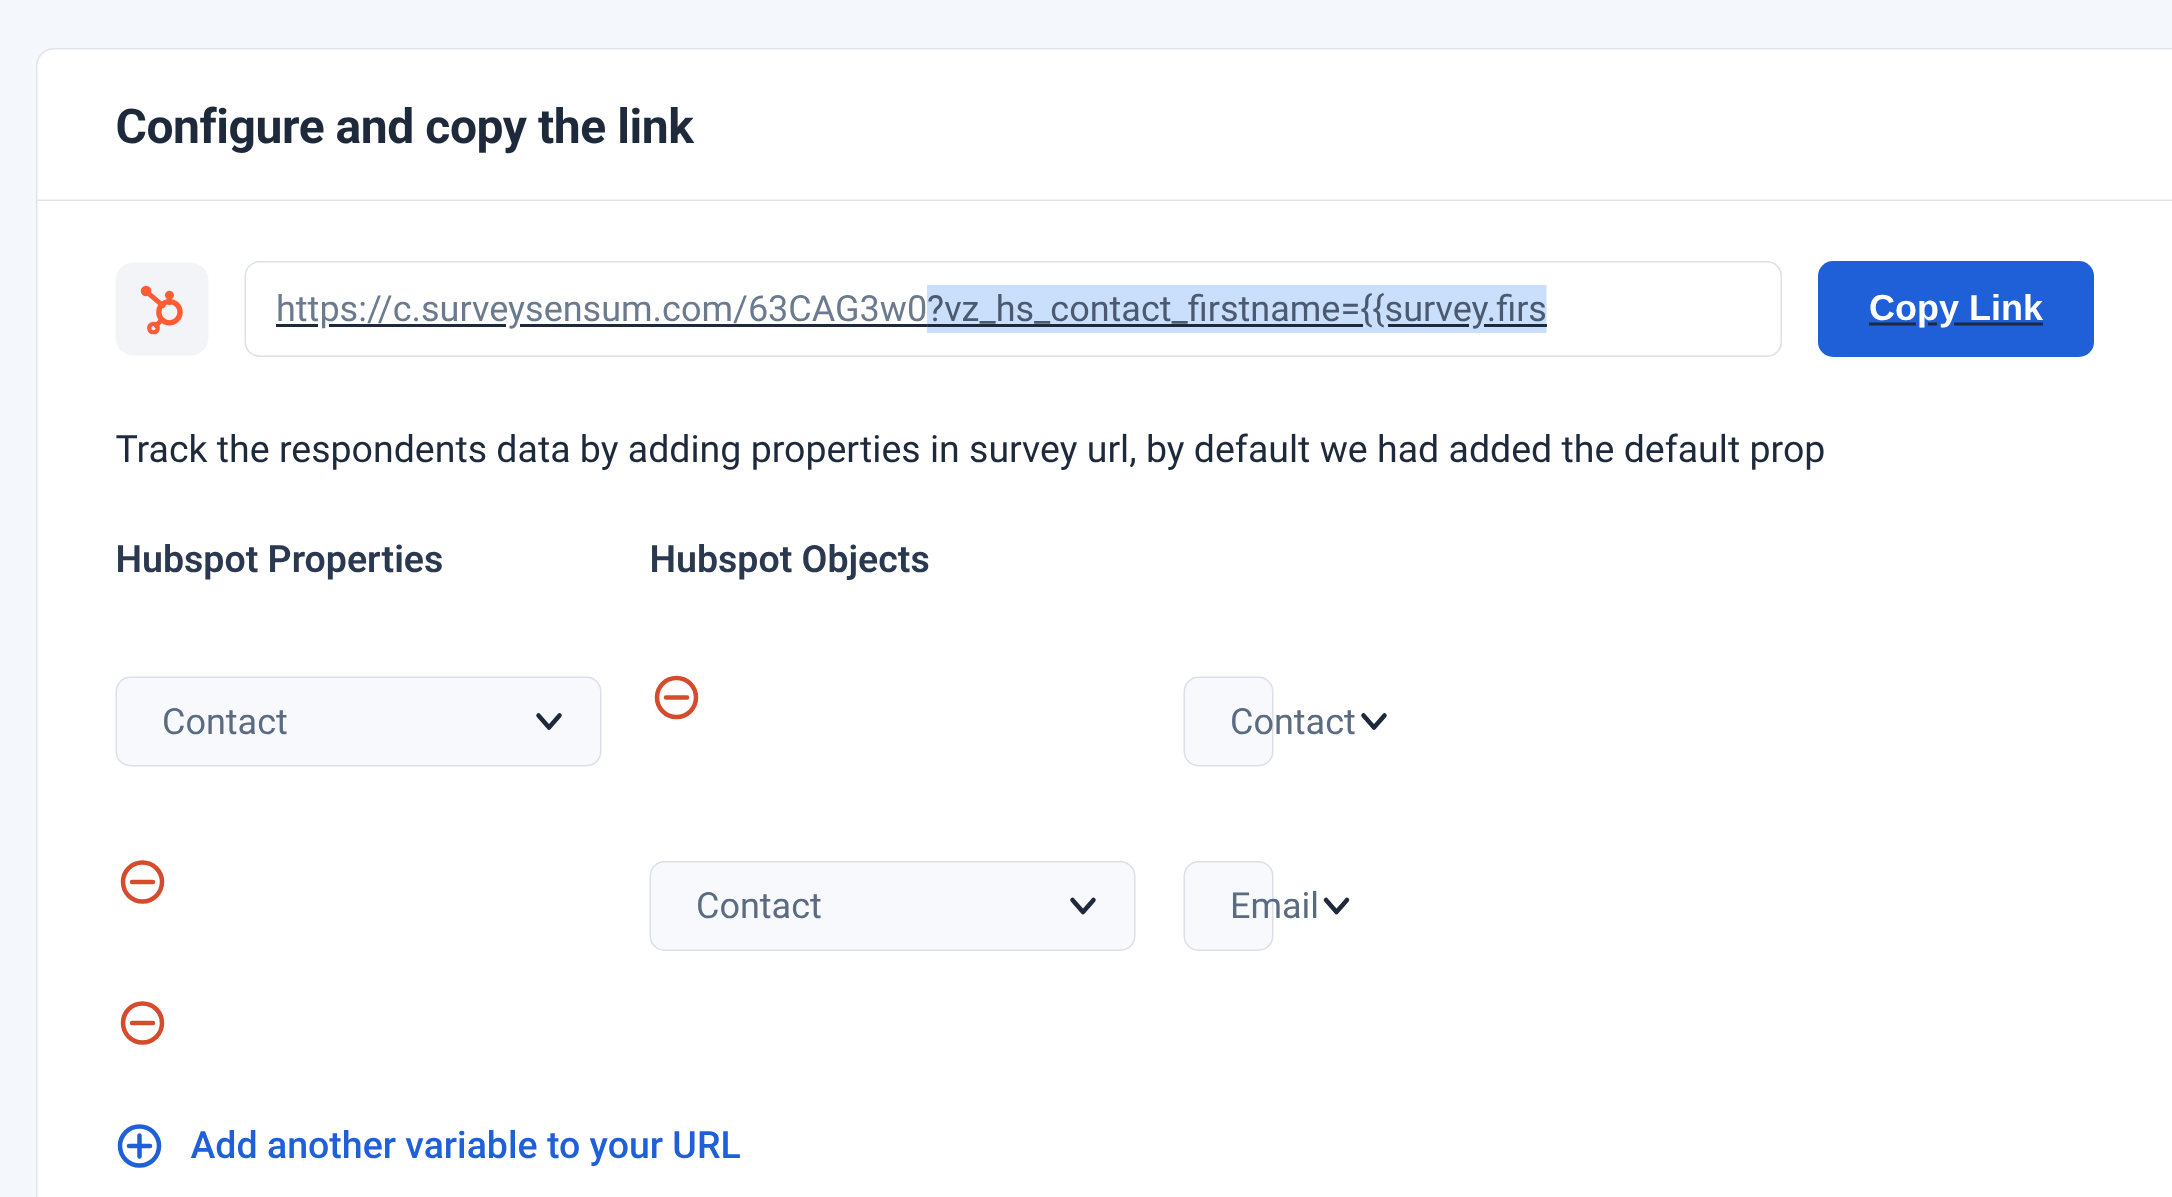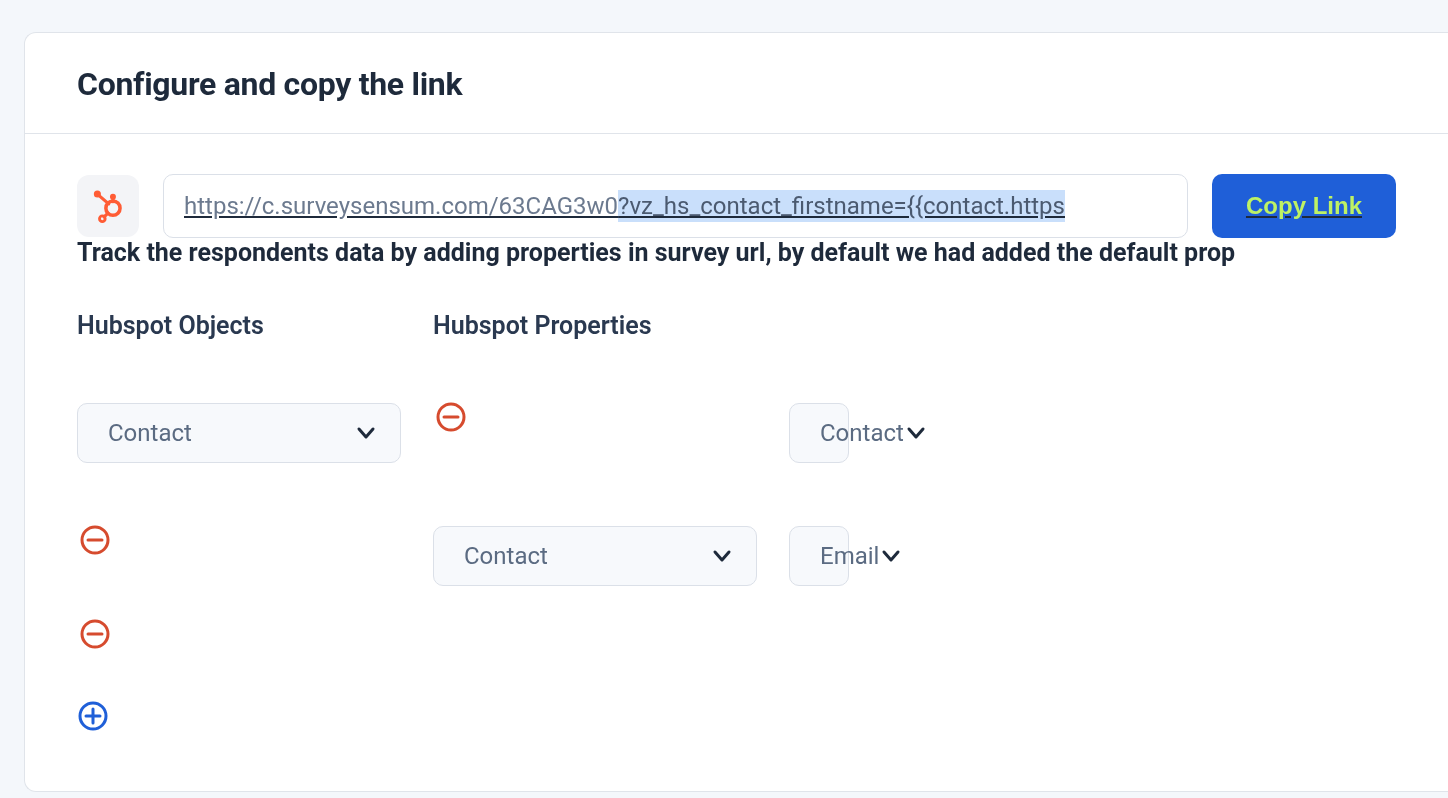--- a/index.html
+++ b/index.html
@@ -81,29 +81,30 @@
     background:var(--sel);
     color:#4b5a70;
     padding:2px 0;
   }
   .copy-btn{
     height:64px;
     padding:0 34px;
     background:var(--blue);
     border:none;
     border-radius:10px;
-    color:#bef264;
+    color:#ffffff;
     font-size:24px;
     font-weight:600;
     display:flex;align-items:center;justify-content:center;
     cursor:pointer;
   }
   .desc{
+    margin-top:48px;
     font-size:25px;
-    font-weight:700;
+    font-weight:400;
     color:var(--navy);
     white-space:nowrap;
     overflow:hidden;
   }
   .columns{
     margin-top:44px;
     display:grid;
     grid-template-columns:324px 324px 60px;
     column-gap:32px;
     row-gap:30px;
@@ -174,34 +175,34 @@
           <circle cx="16" cy="42" r="4" fill="none" stroke="#ff5c35" stroke-width="4"></circle>
           <circle cx="31" cy="27" r="10" fill="none" stroke="#ff5c35" stroke-width="5"></circle>
           <line x1="11" y1="9" x2="25" y2="21" stroke="#ff5c35" stroke-width="4.5" stroke-linecap="round"></line>
           <line x1="31" y1="13" x2="31" y2="18" stroke="#ff5c35" stroke-width="4.5" stroke-linecap="round"></line>
           <line x1="24" y1="34" x2="18.5" y2="39.5" stroke="#ff5c35" stroke-width="4.5" stroke-linecap="round"></line>
         </svg>
       </div>
 
       <div class="url-field">
         <span class="plain">https://c.surveysensum.com/63CAG3w0</span>
-          <span class="sel">?vz_hs_contact_firstname={{contact.https</span>
+          <span class="sel">?vz_hs_contact_firstname={{survey.firs</span>
       </div>
 
       <button class="copy-btn">
         <span>Copy Link</span>
       </button>
     </div>
 
     <div class="desc">Track the respondents data by adding properties in survey url, by default we had added the default prop</div>
 
     <div class="columns">
 
+      <div class="col-head">Hubspot Properties</div>
       <div class="col-head">Hubspot Objects</div>
-      <div class="col-head">Hubspot Properties</div>
       <div></div>
 
       <div class="select">
         <span class="label">Contact</span>
         <span class="chev">
           <svg width="24" height="24" viewBox="0 0 24 24">
               <path d="M5 8l7 8 7-8" stroke="#1e2a3b" stroke-width="3" fill="none" stroke-linecap="round" stroke-linejoin="round"></path>
             </svg>
         </span>
       </div>
@@ -259,16 +260,17 @@
     </div>
 
     <div class="add-row">
       <span>
         <svg width="32" height="32" viewBox="0 0 32 32">
             <circle cx="16" cy="16" r="13" fill="none" stroke="#1f5fd8" stroke-width="3"></circle>
             <line x1="9" y1="16" x2="23" y2="16" stroke="#1f5fd8" stroke-width="3" stroke-linecap="round"></line>
             <line x1="16" y1="9" x2="16" y2="23" stroke="#1f5fd8" stroke-width="3" stroke-linecap="round"></line>
           </svg>
       </span>
+      <span class="txt">Add another variable to your URL</span>
     </div>
 
   </div>
 </div>
 
 </body></html>

